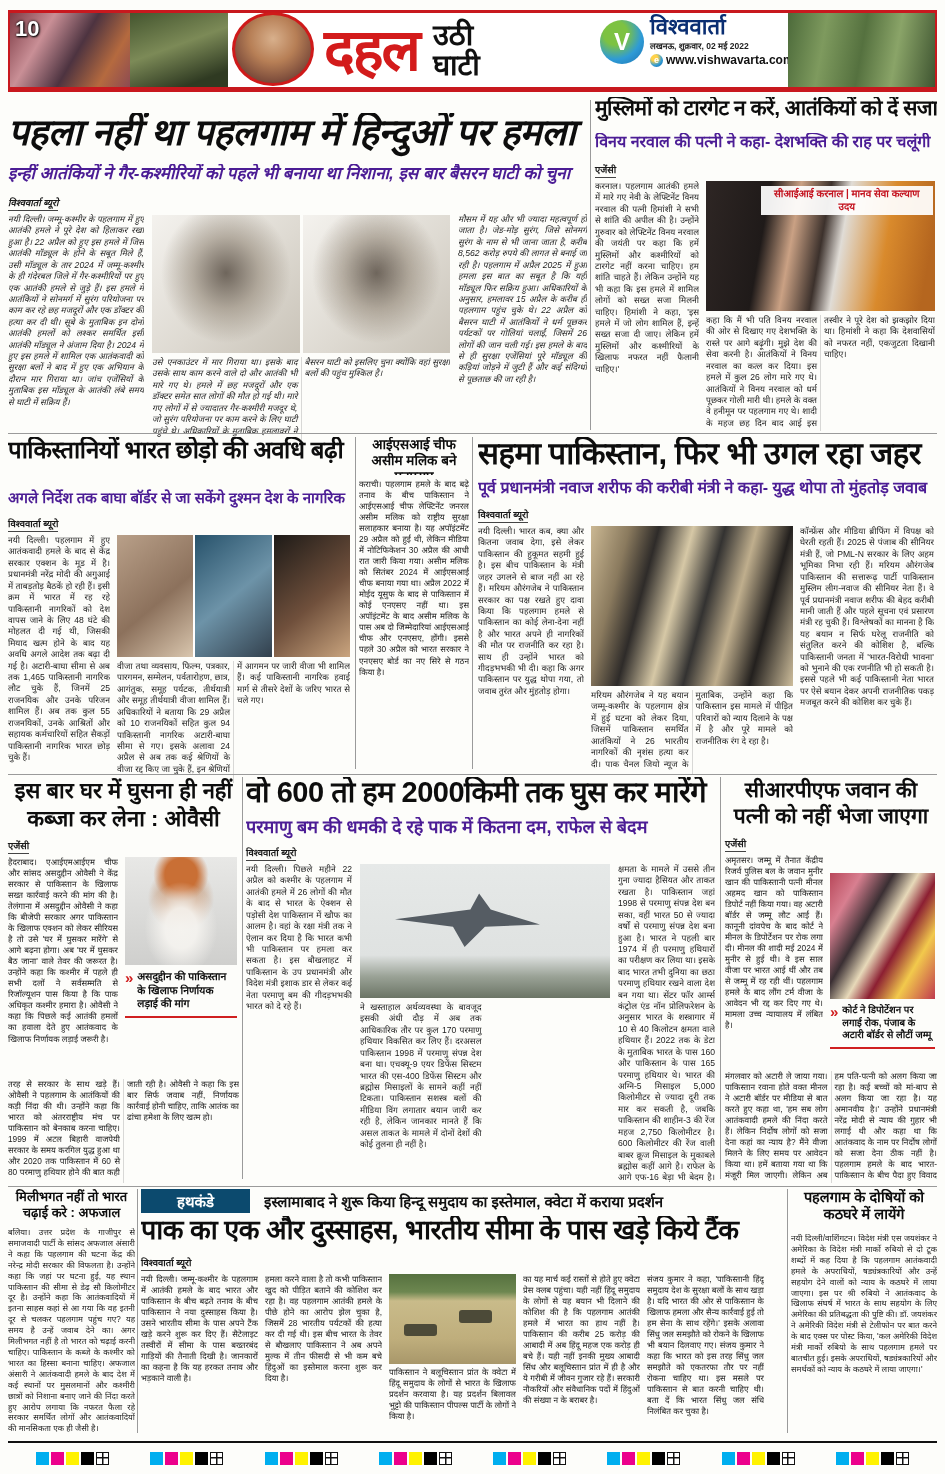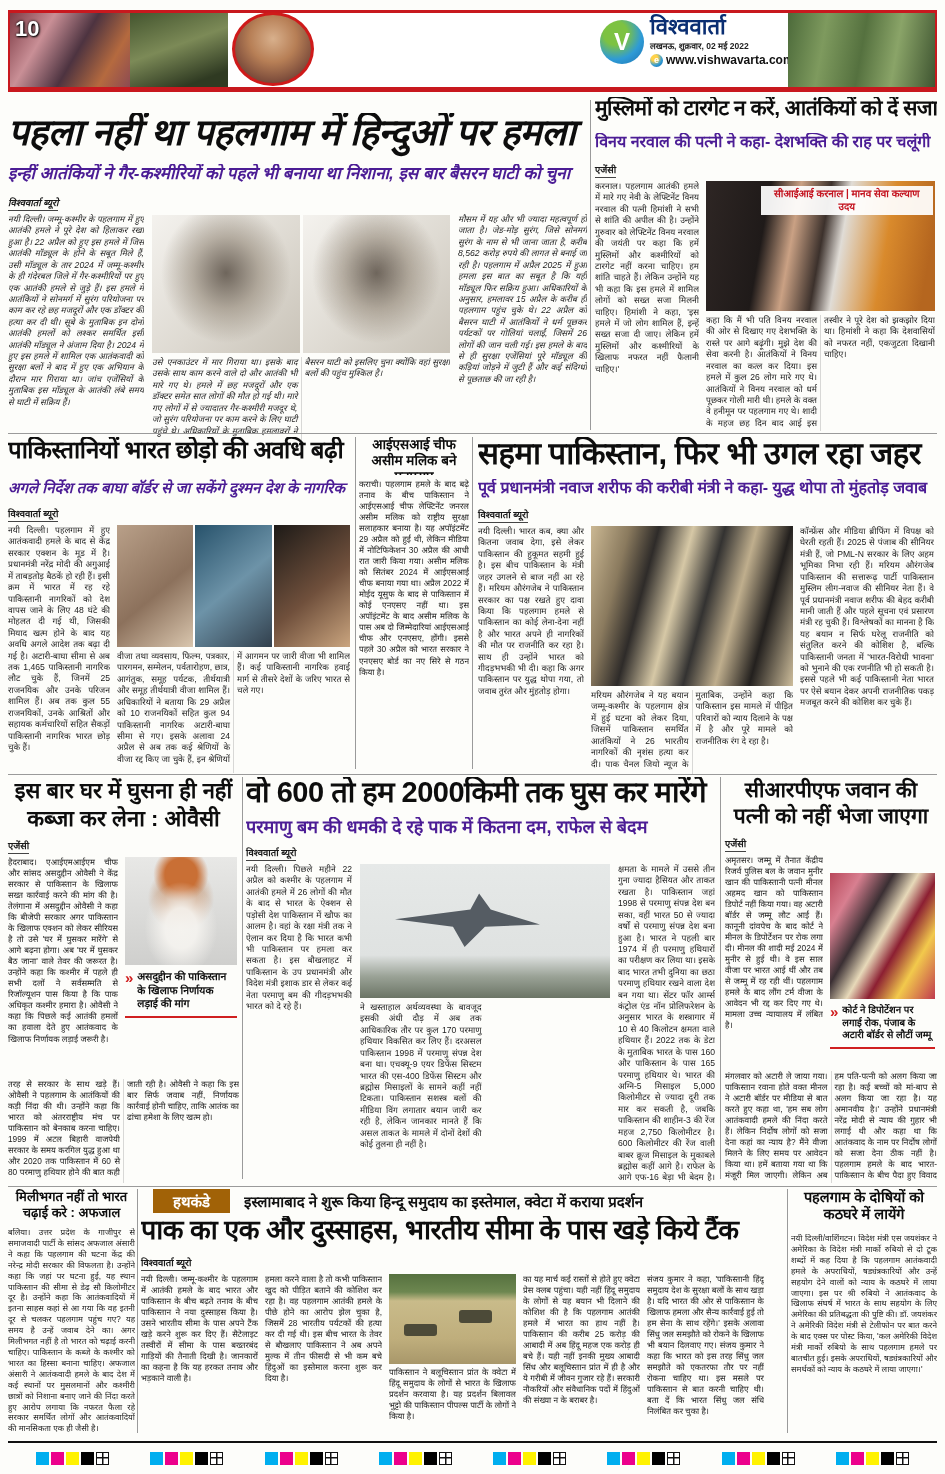--- a/index.html
+++ b/index.html
@@ -67,21 +67,21 @@
           padding-bottom:1px;margin-top:4px;}
   .body{font-size:8.6px;line-height:1.33;text-align:justify;color:#1c1c1c;overflow:hidden;}
   .small{font-size:8.3px;}
   .cols2{columns:2;column-gap:7px;column-rule:1px solid #d8d8d6;column-fill:auto;}
   .row{display:flex;gap:8px;}
   .col{flex:none;overflow:hidden;}
   .pq{display:flex;gap:4px;font-weight:800;font-size:10.5px;line-height:1.3;color:#111;
       border-bottom:2px solid #d02020;padding:5px 0 5px 0;align-items:flex-start;}
   .pqm{color:#d02020;font-size:15px;line-height:1;flex:none;}
   .kickrow{display:flex;gap:14px;align-items:center;}
-  .kbox{background:#a16207;color:#fff;font-weight:800;font-size:15px;padding:2px 20px;flex:none;margin-left:12px;}
+  .kbox{background:#0c4a6e;color:#fff;font-weight:800;font-size:15px;padding:2px 36px;flex:none;}
   .ktext{font-size:15px;font-weight:800;color:#111;white-space:nowrap;overflow:hidden;flex:1;}
   .vl{width:1px;background:#9a9a9a;}
   .hr{height:1px;background:#9a9a9a;}
   
   .marksrow{display:flex;justify-content:space-between;align-items:center;padding:0 28px;box-sizing:border-box;}
   .reg-group{display:flex;gap:2px;align-items:center;}
   .sq{width:13px;height:13px;}
   .sq-c{background:#00AEEF;} .sq-m{background:#EC008C;} .sq-y{background:#FFF200;} .sq-k{background:#000;}
   .sq-r{box-sizing:border-box;border:1.5px solid #111;background:
         linear-gradient(#111,#111) 50% 0/1.5px 100% no-repeat,
@@ -90,20 +90,27 @@
 </head>
 <body>
 
 <div class="page">
 
   <div class="abs mast">
     <div class="pageno">10</div>
     <div class="ph ph-mourn" style="left:0;width:120px;"></div>
     <div class="ph ph-soldier" style="left:120px;width:98px;"></div>
     <div class="oval"></div>
+    <div class="titlewrap">
+      <span class="t-red">दहल</span>
+      <span class="t-stack">
+        <span>उठी</span>
+        <span>घाटी</span>
+      </span>
+    </div>
     <div class="logo">
       <div class="globe">V</div>
       <div>
         <div class="brand">विश्ववार्ता</div>
         <div class="edition">लखनऊ, शुक्रवार, 02 मई 2022</div>
         <div class="www">
           <span class="eicon">e</span>
           <span class="wwwtxt">www.vishwavarta.com</span>
         </div>
       </div>
@@ -141,21 +148,21 @@
         </div>
         <div class="body cols2" style="height:116px;margin-top:4px;">कहा कि मैं भी पति विनय नरवाल की ओर से दिखाए गए देशभक्ति के रास्ते पर आगे बढ़ूंगी। मुझे देश की सेवा करनी है। आतंकियों ने विनय नरवाल का कत्ल कर दिया। इस हमले में कुल 26 लोग मारे गए थे। आतंकियों ने विनय नरवाल को धर्म पूछकर गोली मारी थी। हमले के वक्त वे हनीमून पर पहलगाम गए थे। शादी के महज छह दिन बाद आई इस तस्वीर ने पूरे देश को झकझोर दिया था। हिमांशी ने कहा कि देशवासियों को नफरत नहीं, एकजुटता दिखानी चाहिए।</div>
       </div>
     </div>
   </div>
 
   <div class="abs hr" style="left:8px;top:433px;width:929px;"></div>
 
   <div class="abs" style="left:8px;top:437px;width:344px;height:334px;">
     <div class="hl" style="font-size: 24px; height: 34px;">पाकिस्तानियों भारत छोड़ो की अवधि बढ़ी</div>
-    <div class="sub" style="font-size: 15px; height: 24px; margin-top: 8px; font-style: italic;">अगले निर्देश तक बाघा बॉर्डर से जा सकेंगे दुश्मन देश के नागरिक</div>
+    <div class="sub" style="font-size: 15px; height: 24px; margin-top: 18px;">अगले निर्देश तक बाघा बॉर्डर से जा सकेंगे दुश्मन देश के नागरिक</div>
     <div><span class="byline">विश्ववार्ता ब्यूरो</span></div>
     <div class="row" style="margin-top:3px;height:250px;gap:7px;">
       <div class="col body" style="width:102px;height:250px;">नयी दिल्ली। पहलगाम में हुए आतंकवादी हमले के बाद से केंद्र सरकार एक्शन के मूड में है। प्रधानमंत्री नरेंद्र मोदी की अगुआई में ताबड़तोड़ बैठकें हो रही हैं। इसी क्रम में भारत में रह रहे पाकिस्तानी नागरिकों को देश वापस जाने के लिए 48 घंटे की मोहलत दी गई थी, जिसकी मियाद खत्म होने के बाद यह अवधि अगले आदेश तक बढ़ा दी गई है। अटारी-बाघा सीमा से अब तक 1,465 पाकिस्तानी नागरिक लौट चुके हैं, जिनमें 25 राजनयिक और उनके परिजन शामिल हैं। अब तक कुल 55 राजनयिकों, उनके आश्रितों और सहायक कर्मचारियों सहित सैकड़ों पाकिस्तानी नागरिक भारत छोड़ चुके हैं।</div>
       <div class="col" style="width:233px;">
         <div class="ph ph-border" style="height:122px;">
           <div class="bp1"></div>
             <div class="bp2"></div>
             <div class="bp3"></div>
         </div>
         <div class="body cols2" style="height:122px;margin-top:4px;">वीजा तथा व्यवसाय, फिल्म, पत्रकार, पारगमन, सम्मेलन, पर्वतारोहण, छात्र, आगंतुक, समूह पर्यटक, तीर्थयात्री और समूह तीर्थयात्री वीजा शामिल हैं। अधिकारियों ने बताया कि 29 अप्रैल को 10 राजनयिकों सहित कुल 94 पाकिस्तानी नागरिक अटारी-बाघा सीमा से गए। इसके अलावा 24 अप्रैल से अब तक कई श्रेणियों के वीजा रद्द किए जा चुके हैं, इन श्रेणियों में आगमन पर जारी वीजा भी शामिल हैं। कई पाकिस्तानी नागरिक हवाई मार्ग से तीसरे देशों के जरिए भारत से चले गए।</div>

